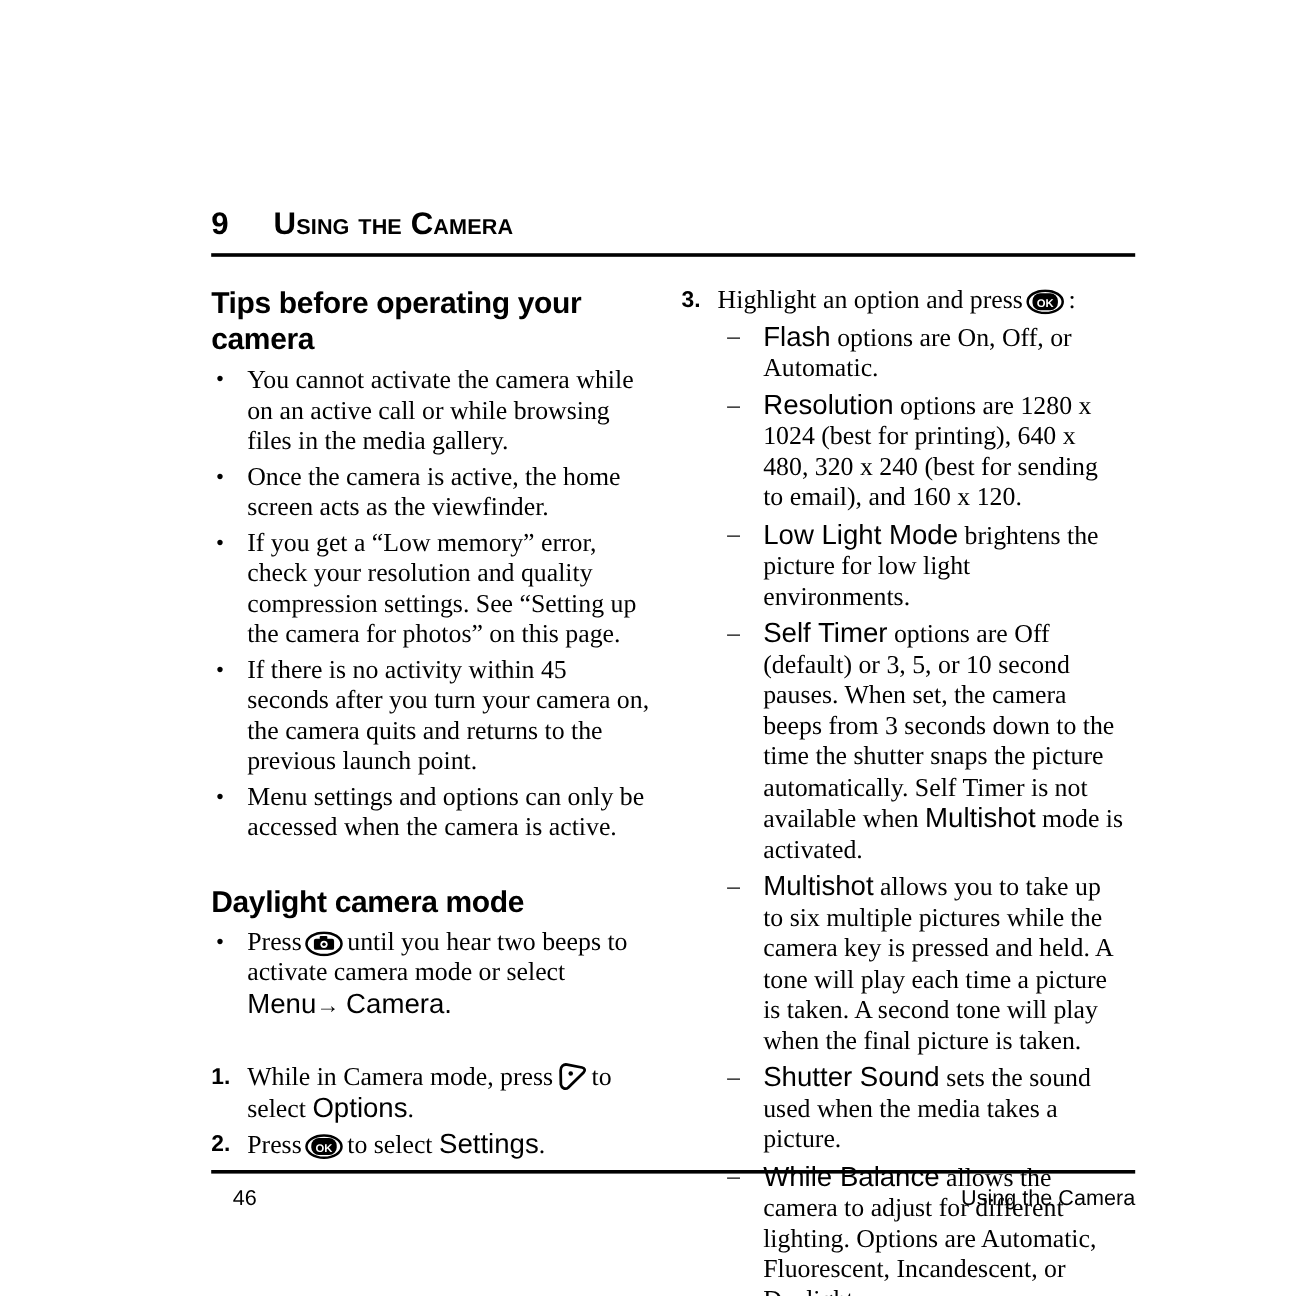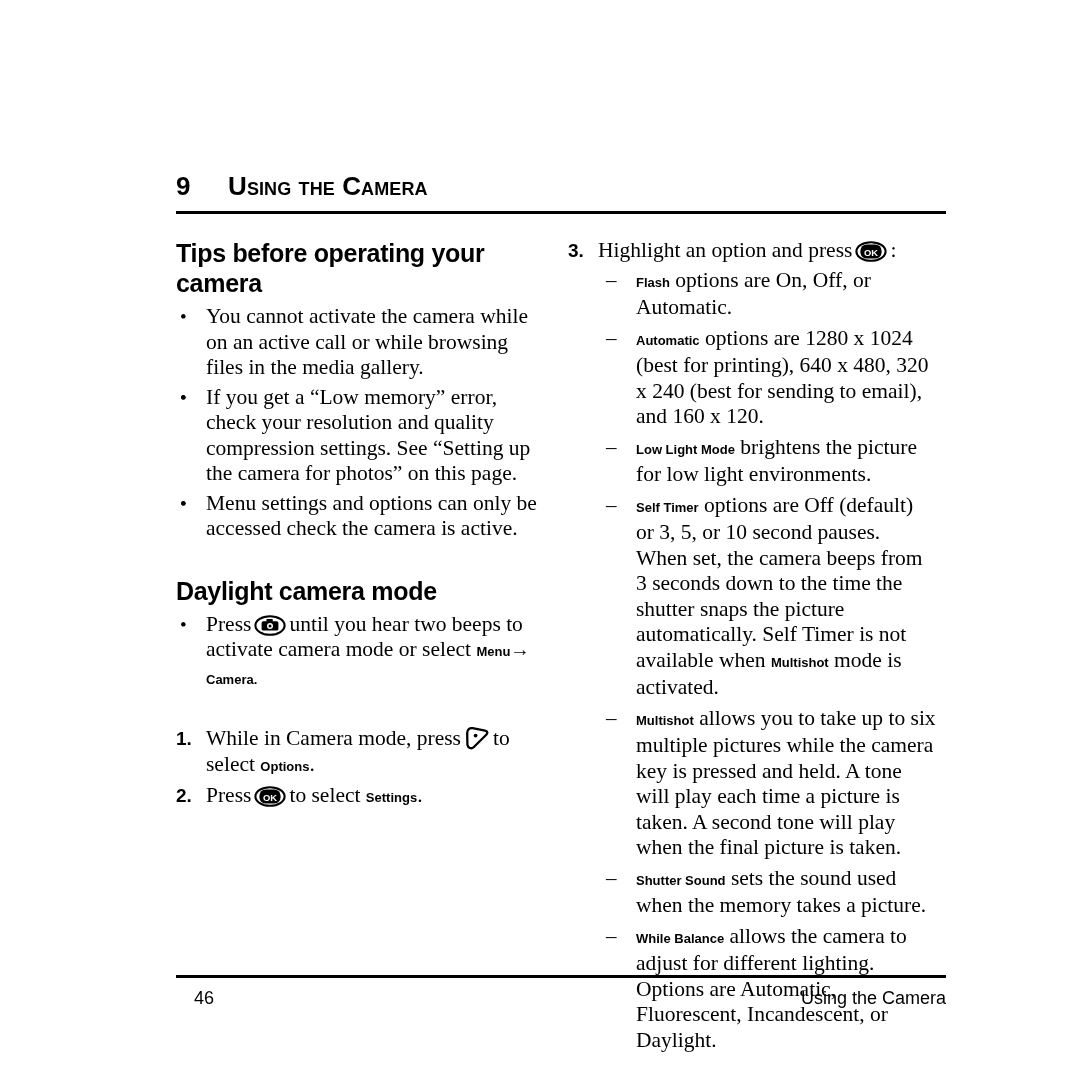--- a/index.html
+++ b/index.html
@@ -129,22 +129,22 @@
   ol.sub-dash {
     list-style: none;
     margin: 4px 0 0 0;
     padding: 0;
   }
 
   .body-text { display: inline; }
 
   b, .b {
     font-family: "Liberation Sans", "DejaVu Sans", sans-serif;
-    font-weight: bold;
-    font-size: 13px;
+    font-weight: normal;
+    font-size: 23px;
   }
 
   .arrow {
     font-family: "Liberation Sans", "DejaVu Sans", sans-serif;
     font-weight: normal;
     font-size: 19.5px;
   }
 
   
   .key-icon {
@@ -202,31 +202,33 @@
 
     <h2 class="sec-head tight">Tips before operating your camera</h2>
 
     <ul class="bullets">
       <li class="bullet">
         <span class="marker">•</span>
         <span class="body-text">You cannot activate the camera while on an active call or while browsing files in the media gallery.</span>
       </li>
       <li class="bullet">
         <span class="marker">•</span>
+        <span class="body-text">Once the camera is active, the home screen acts as the viewfinder.</span>
       </li>
       <li class="bullet">
         <span class="marker">•</span>
         <span class="body-text">If you get a “Low memory” error, check your resolution and quality compression settings. See “Setting up the camera for photos” on this page.</span>
       </li>
       <li class="bullet">
         <span class="marker">•</span>
-      </li>
-      <li class="bullet">
-        <span class="marker">•</span>
-        <span class="body-text">Menu settings and options can only be accessed check the camera is active.</span>
+        <span class="body-text">If there is no activity within 45 seconds after you turn your camera on, the camera quits and returns to the previous launch point.</span>
+      </li>
+      <li class="bullet">
+        <span class="marker">•</span>
+        <span class="body-text">Menu settings and options can only be accessed when the camera is active.</span>
       </li>
     </ul>
 
     <div class="spacer-lg"></div>
 
     <h2 class="sec-head">Daylight camera mode</h2>
 
     <ul class="bullets">
       <li class="bullet">
         <span class="marker">•</span><span class="body-text">Press</span><span class="key-icon"><svg width="32" height="21" viewBox="0 0 32 21" aria-hidden="true">
@@ -274,42 +276,42 @@
           </svg></span><span class="body-text">:</span>
 
         <ol class="sub-dash">
           <li class="dash">
             <span class="marker">–</span>
             <span class="b">Flash</span>
             <span class="body-text">options are On, Off, or Automatic.</span>
           </li>
           <li class="dash">
             <span class="marker">–</span>
-            <span class="b">Automatic</span>
+            <span class="b">Resolution</span>
             <span class="body-text">options are 1280 x 1024 (best for printing), 640 x 480, 320 x 240 (best for sending to email), and 160 x 120.</span>
           </li>
           <li class="dash">
             <span class="marker">–</span>
             <span class="b">Low Light Mode</span>
             <span class="body-text">brightens the picture for low light environments.</span>
           </li>
           <li class="dash">
             <span class="marker">–</span>
             <span class="b">Self Timer</span>
             <span class="body-text">options are Off (default) or 3, 5, or 10 second pauses. When set, the camera beeps from 3 seconds down to the time the shutter snaps the picture automatically. Self Timer is not available when </span><span class="b">Multishot</span><span class="body-text"> mode is activated.</span>
           </li>
           <li class="dash">
             <span class="marker">–</span>
             <span class="b">Multishot</span>
             <span class="body-text">allows you to take up to six multiple pictures while the camera key is pressed and held. A tone will play each time a picture is taken. A second tone will play when the final picture is taken.</span>
           </li>
           <li class="dash">
             <span class="marker">–</span>
             <span class="b">Shutter Sound</span>
-            <span class="body-text">sets the sound used when the memory takes a picture.</span>
+            <span class="body-text">sets the sound used when the media takes a picture.</span>
           </li>
           <li class="dash">
             <span class="marker">–</span>
             <span class="b">While Balance</span>
             <span class="body-text">allows the camera to adjust for different lighting. Options are Automatic, Fluorescent, Incandescent, or Daylight.</span>
           </li>
 
         </ol>
       </li>
     </ol>

